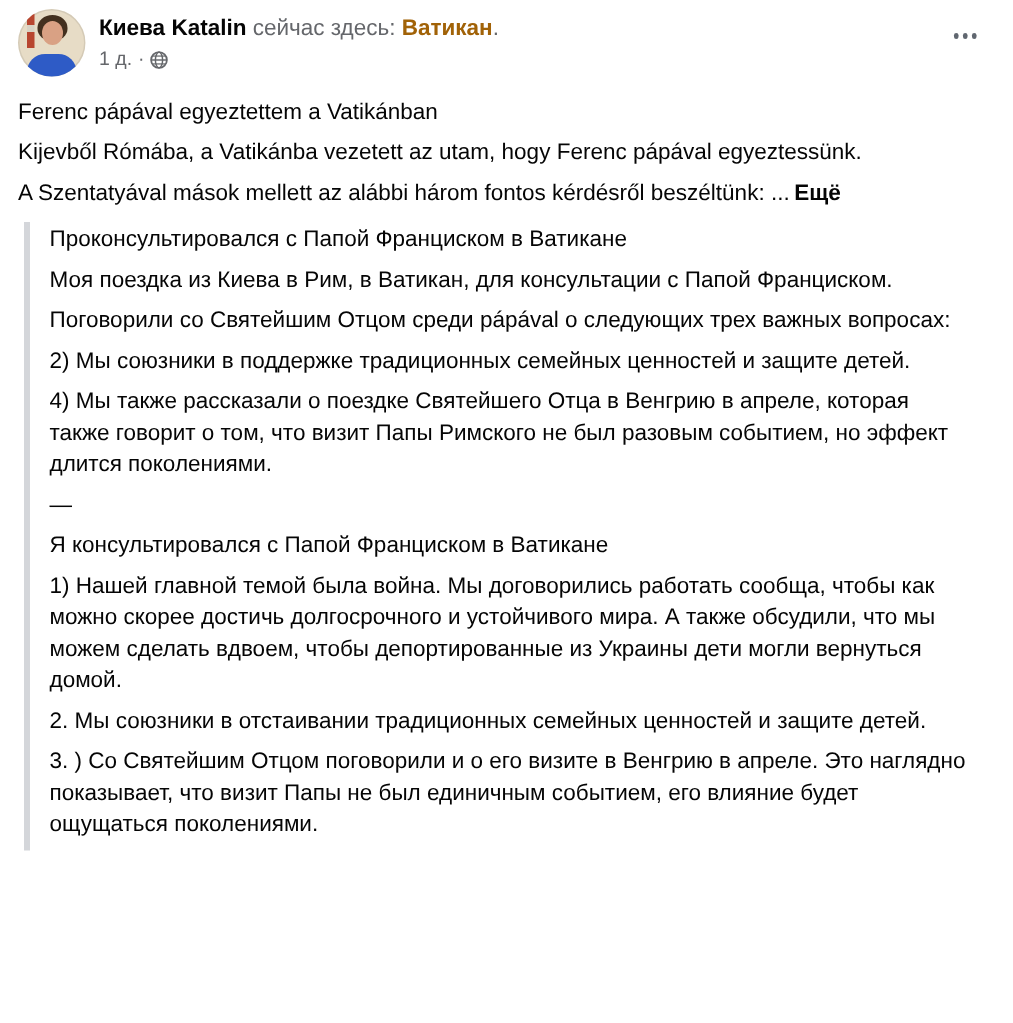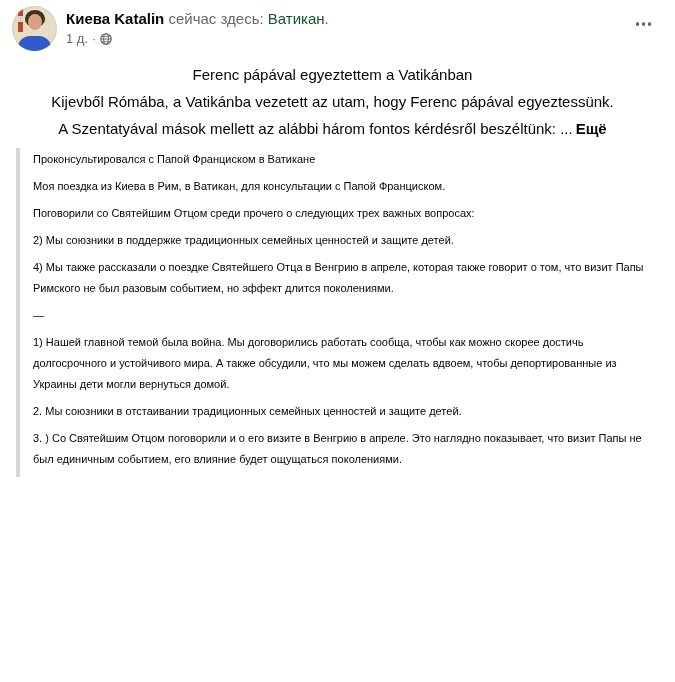--- a/index.html
+++ b/index.html
@@ -27,46 +27,46 @@
               background:#43301f; border-radius:50% 50% 45% 45%; }
   .av-face  { left:16px; top:8px; width:14px; height:16px;
               background:#d9a184; border-radius:50%; }
   .av-body  { left:6px; bottom:-2px; width:33px; height:17px;
               background:#2e5bc6; border-radius:12px 12px 0 0; }
 
   .header-info { margin-left:9px; flex:1 1 auto; padding-top:3px; }
   .line1 { font-size:15px; line-height:19px; }
   .author-link { font-weight:700; color:#050505; text-decoration:none; cursor:pointer; }
   .context-text { color:#65676b; }
-  .location-link { font-weight:400; color:#14532d; text-decoration:none; cursor:pointer; }
+  .location-link { font-weight:700; color:#a16207; text-decoration:none; cursor:pointer; }
   .period { color:#65676b; }
   .line2 { font-size:13px; color:#65676b; margin-top:3px;
-           display:flex; align-items:center; }
+           display:flex; align-items:flex-end; }
   .timestamp-link { color:#65676b; text-decoration:none; cursor:pointer; }
   .dot-sep { margin:0 4px; }
   .globe { width:12px; height:12px; display:block; }
 
   .more-btn {
     flex:0 0 auto; margin-top:12px; padding:4px 2px;
     display:flex; gap:2.5px; cursor:pointer; align-items:center;
   }
   .more-btn b { width:3.5px; height:3.5px; border-radius:50%; background:#606770; display:block; }
 
   
   .body-text { margin-top:13px; font-size:15px; line-height:21px; }
-  .body-text p { margin:0 0 6px 0;text-align:center; }
+  .body-text p { margin:0 0 6px 0; }
   .see-more { font-weight:700; color:#050505; cursor:pointer; margin-left:3px; }
 
   
   .quote {
     margin:9px 0 0 4px;
     border-left:4px solid #d4d6da;
     padding:1px 4px 1px 13px;
   }
-  .quote p { margin:0 0 6px 0; font-size:11px; line-height:21px; }
+  .quote p { margin:0 0 6px 0; font-size:15px; line-height:21px; }
 </style>
 </head>
 <body>
 
 <div class="post">
 
   <div class="header">
 
     <div class="avatar">
       <i class="av-flag"></i>
@@ -103,22 +103,23 @@
 
   <div class="body-text">
     <p>Ferenc pápával egyeztettem a Vatikánban</p>
     <p>Kijevből Rómába, a Vatikánba vezetett az utam, hogy Ferenc pápával egyeztessünk.</p>
     <p><span>A Szentatyával mások mellett az alábbi három fontos kérdésről beszéltünk: ...</span><span class="see-more">Ещё</span></p>
   </div>
 
   <blockquote class="quote">
       <p>Проконсультировался с Папой Франциском в Ватикане</p>
       <p>Моя поездка из Киева в Рим, в Ватикан, для консультации с Папой Франциском.</p>
-      <p>Поговорили со Святейшим Отцом среди прочего о следующих трех важных вопросах:</p>
+      <p>Поговорили со Святейшим Отцом среди pápával о следующих трех важных вопросах:</p>
       <p>2) Мы союзники в поддержке традиционных семейных ценностей и защите детей.</p>
       <p>4) Мы также рассказали о поездке Святейшего Отца в Венгрию в апреле, которая также говорит о том, что визит Папы Римского не был разовым событием, но эффект длится поколениями.</p>
       <p>—</p>
+      <p>Я консультировался с Папой Франциском в Ватикане</p>
       <p>1) Нашей главной темой была война. Мы договорились работать сообща, чтобы как можно скорее достичь долгосрочного и устойчивого мира. А также обсудили, что мы можем сделать вдвоем, чтобы депортированные из Украины дети могли вернуться домой.</p>
       <p>2. Мы союзники в отстаивании традиционных семейных ценностей и защите детей.</p>
       <p>3. ) Со Святейшим Отцом поговорили и о его визите в Венгрию в апреле. Это наглядно показывает, что визит Папы не был единичным событием, его влияние будет ощущаться поколениями.</p>
     </blockquote>
 
 </div>
 
 </body></html>

